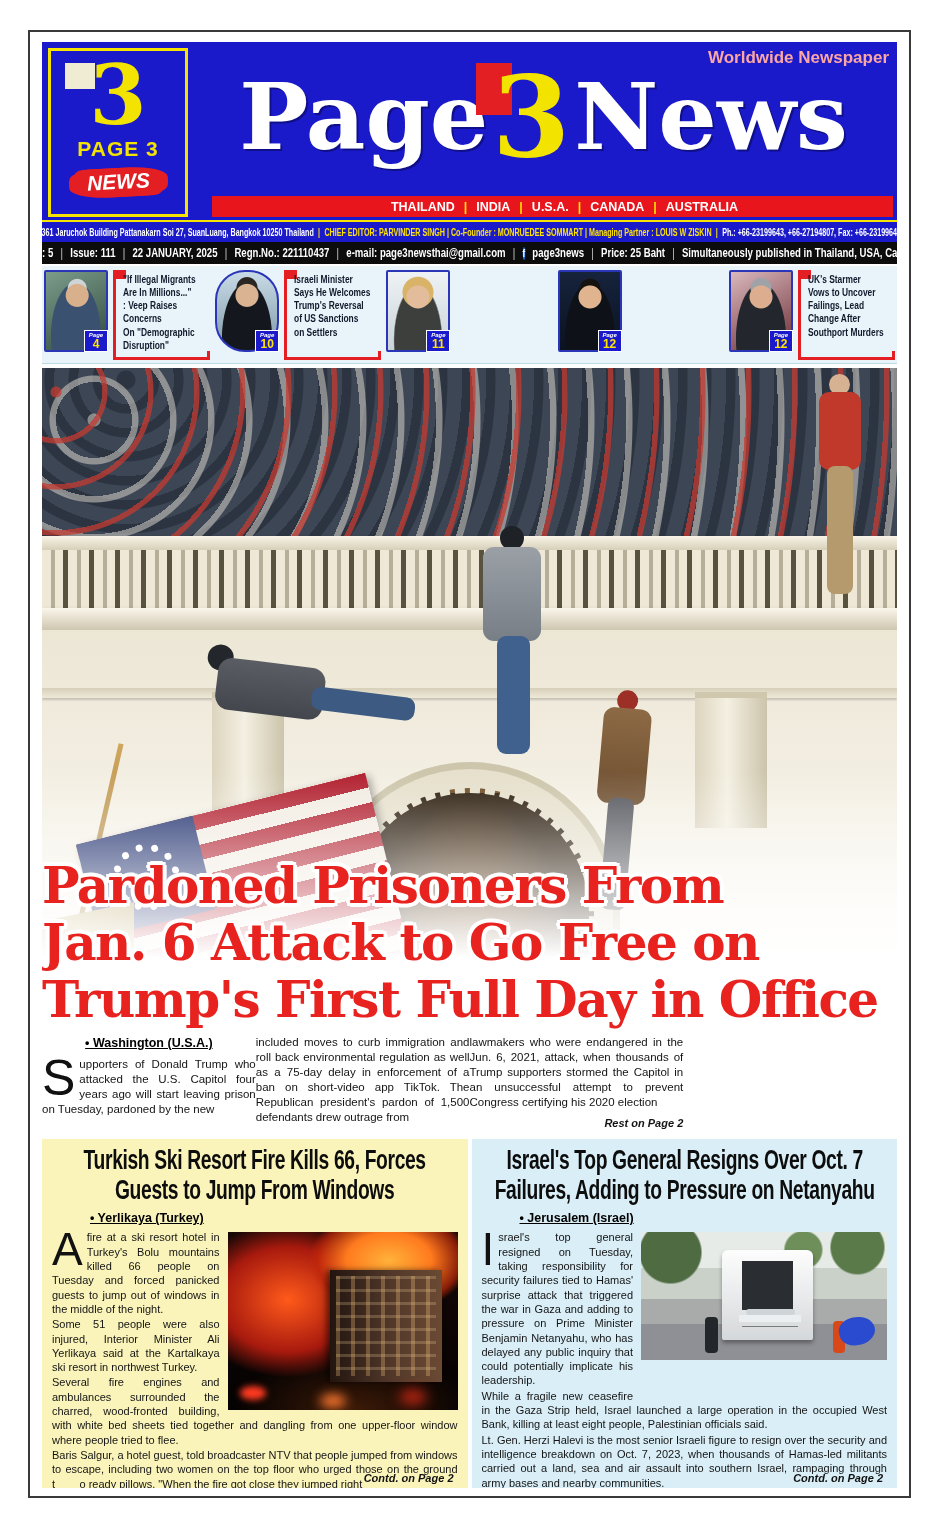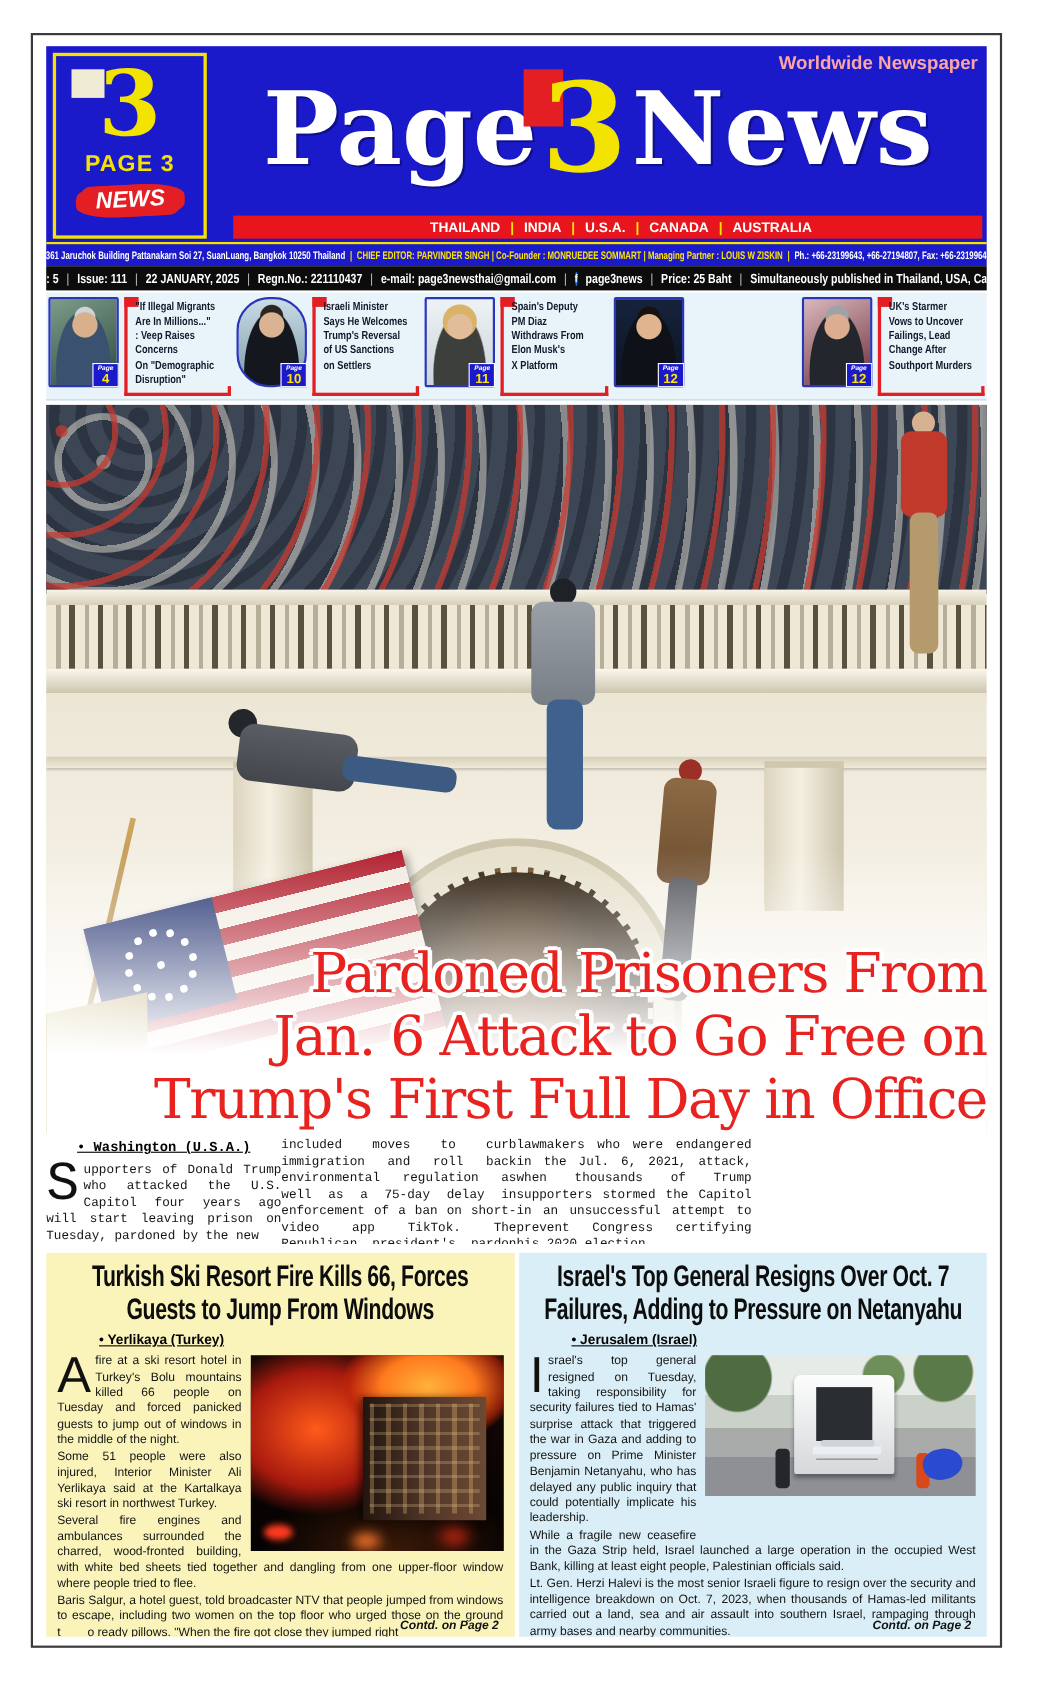--- a/index.html
+++ b/index.html
@@ -86,25 +86,25 @@
   .fig-center .f-legs{left:17px;top:110px;width:33px;height:118px;border-radius:9px;background:#40608e;}
   .fig-arch{left:548px;top:322px;width:62px;height:230px;transform:rotate(5deg);}
   .fig-arch .f-head{left:18px;top:0;width:21px;height:21px;border-radius:50%;background:#9c2f26;}
   .fig-arch .f-torso{left:6px;top:18px;width:48px;height:96px;border-radius:11px;background:linear-gradient(#8d6a45,#6d4e30);}
   .fig-arch .f-legs{left:18px;top:108px;width:26px;height:112px;border-radius:8px;background:#54565c;}
   .fig-right{left:772px;top:6px;width:54px;height:235px;}
   .fig-right .f-head{left:15px;top:0;width:21px;height:21px;border-radius:50%;background:#d7b292;}
   .fig-right .f-torso{left:5px;top:18px;width:42px;height:78px;border-radius:10px;background:#c0392b;}
   .fig-right .f-legs{left:13px;top:92px;width:26px;height:128px;border-radius:8px;background:#b49a6c;}
   .fade{position:absolute;left:0;right:0;bottom:0;height:258px;background:linear-gradient(rgba(255,255,255,0),#ffffff 72%);}
-  .hero-headline{position:absolute;left:0;right:0;bottom:2px;text-align:right;font-family:"DejaVu Serif",serif;font-weight:400;font-size:50px;line-height:1.14;letter-spacing:-1.5px;color:#e8231f;white-space:pre-line;
+  .hero-headline{position:absolute;left:0;right:0;bottom:2px;text-align:left;font-family:"DejaVu Serif",serif;font-weight:700;font-size:50px;line-height:1.14;letter-spacing:-1.5px;color:#e8231f;white-space:pre-line;
     text-shadow:-3px -3px 0 #fff,3px -3px 0 #fff,-3px 3px 0 #fff,3px 3px 0 #fff,0 -4px 0 #fff,0 4px 0 #fff,-4px 0 0 #fff,4px 0 0 #fff,-3px 0 0 #fff,3px 0 0 #fff;}
 
   
-  .story-cols{display:grid;grid-template-columns:repeat(4,1fr);margin-top:5px;height:96px;overflow:hidden;font-size:11.5px;line-height:1.3;text-align:justify;color:#141414;font-family:Liberation Mono, monospace;}
+  .story-cols{display:grid;grid-template-columns:repeat(4,1fr);margin-top:5px;height:96px;overflow:hidden;font-size:11.5px;line-height:1.3;text-align:justify;color:#141414;}
   .dateline{text-align:center;font-weight:700;text-decoration:underline;font-size:12.5px;margin-bottom:6px;color:#000;}
   .story-cols p{margin:0;}
   .dropcap{float:left;font-size:50px;line-height:38px;padding:2px 4px 0 0;font-weight:400;color:#111;}
   .rest{text-align:right;font-weight:700;font-style:italic;font-size:11px;margin-top:6px;}
 
   
   .bottom-row{display:flex;gap:4px;margin-top:8px;height:349px;}
   .box{flex:1;min-width:0;position:relative;padding:4px 10px;box-sizing:border-box;overflow:hidden;}
   .box-left{background:#faf4ba;}
   .box-right{background:#d9eef6;}
@@ -231,27 +231,20 @@
 on Settlers</div>
         </div>
     </div>
     <div class="ticker-item">
       <div class="t-photo p3">
         <div class="badge">
             <span class="bp">Page</span>
             <span class="bn">11</span>
           </div>
       </div>
-      <div class="t-text">
-          <div class="t-text-inner">Spain's Deputy
-PM Diaz
-Withdraws From
-Elon Musk's
-X Platform</div>
-        </div>
     </div>
     <div class="ticker-item">
       <div class="t-photo p4">
         <div class="badge">
             <span class="bp">Page</span>
             <span class="bn">12</span>
           </div>
       </div>
     </div>
     <div class="ticker-item">
@@ -316,21 +309,21 @@
 
   <div class="story-cols">
     <div>
       <div class="dateline">• Washington (U.S.A.)</div>
       <p><span class="dropcap">S</span><span>upporters of Donald Trump who attacked the U.S. Capitol four years ago will start leaving prison on Tuesday, pardoned by the new</span></p>
     </div>
     <div>
         <p>included moves to curb immigration and roll back environmental regulation as well as a 75-day delay in enforcement of a ban on short-video app TikTok. The Republican president's pardon of 1,500 defendants drew outrage from</p>
       </div>
     <div>
-      <p>lawmakers who were endangered in the Jul. 6, 2021, attack, when thousands of Trump supporters stormed the Capitol in an unsuccessful attempt to prevent Congress certifying his 2020 election</p>
+      <p>lawmakers who were endangered in the Jun. 6, 2021, attack, when thousands of Trump supporters stormed the Capitol in an unsuccessful attempt to prevent Congress certifying his 2020 election</p>
       <div class="rest">Rest on Page 2</div>
     </div>
   </div>
 
   <div class="bottom-row">
 
     <div class="box box-left">
       <h2>Turkish Ski Resort Fire Kills 66, Forces Guests to Jump From Windows</h2>
       <div class="dateline">•  Yerlikaya (Turkey)</div>
       <div class="photo-fire">

